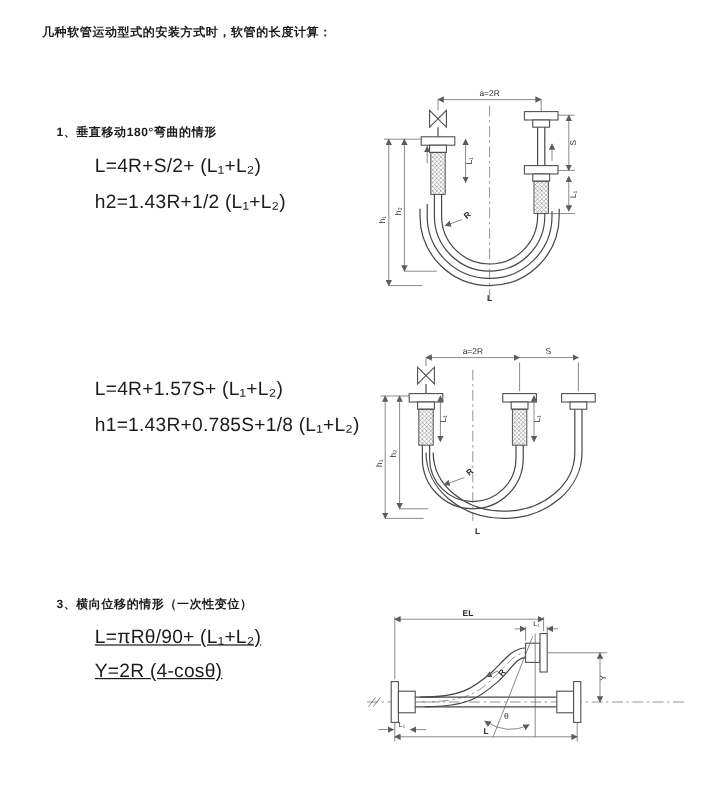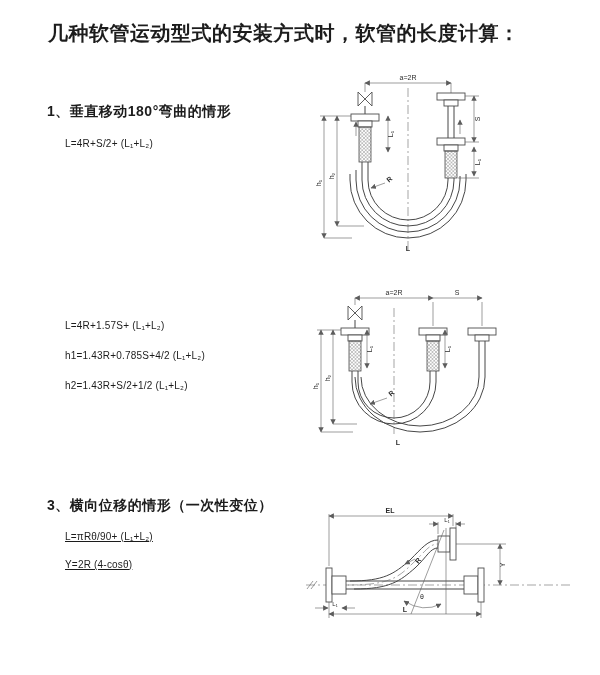--- a/index.html
+++ b/index.html
@@ -2,28 +2,28 @@
 <html><head>
 <meta charset="utf-8">
 <style>
   html,body{margin:0;padding:0;}
   body{
     width:600px;height:675px;position:relative;background:#ffffff;
     font-family:"Liberation Sans","DejaVu Sans",sans-serif;color:#1c1c1c;
     overflow:hidden;
   }
   .page-title{
-    position:absolute;left:35px;top:20px;font-size:20px;font-weight:bold;
-    letter-spacing:0.5px;white-space:nowrap;margin-left:13px;
+    position:absolute;left:35px;top:20px;font-size:10px;font-weight:bold;
+    letter-spacing:0.5px;white-space:nowrap;
   }
   .sec{position:absolute;left:47px;width:265px;}
-  .sec-heading{font-size:14px;font-weight:bold;letter-spacing:0.5px;white-space:nowrap;}
+  .sec-heading{font-size:10px;font-weight:bold;letter-spacing:0.5px;white-space:nowrap;}
   .formulas{margin:7px 0 0 18px;}
-  .formula{height:30px;display:flex;align-items:center;font-size:10px;
-    letter-spacing:0.2px;white-space:nowrap;}
+  .formula{height:30px;display:flex;align-items:center;font-size:16px;
+    letter-spacing:0.2px;white-space:nowrap;margin-left:14px;}
   .sec3 .formula{height:28px;text-decoration:underline;}
   .diag{position:absolute;overflow:visible;}
   .diag text{font-family:"Liberation Sans","DejaVu Sans",sans-serif;fill:#2a2a2a;font-size:7px;}
   .hose{stroke:#474747;stroke-width:1;fill:none;}
   .part{fill:#ffffff;stroke:#4d4d4d;stroke-width:0.9;}
   .dim{stroke:#5c5c5c;stroke-width:0.6;fill:none;}
   .cl{stroke:#6a6a6a;stroke-width:0.6;fill:none;stroke-dasharray:9 3 2 3;}
   .braidrect{fill:url(#braid);stroke:#4d4d4d;stroke-width:0.8;}
   .biglbl{font-size:9px;font-weight:bold;}
   .midlbl{font-size:8.5px;font-weight:bold;}
@@ -31,28 +31,28 @@
 </style>
 </head>
 <body>
 
 <div class="page-title">几种软管运动型式的安装方式时，软管的长度计算：</div>
 
 <div class="sec" style="top:103px;">
   <div class="sec-heading">1、垂直移动180°弯曲的情形</div>
   <div class="formulas">
     <div class="formula">L=4R+S/2+ (L₁+L₂)</div>
+    <div class="formula">h2=1.43R+1/2 (L₁+L₂)</div>
   </div>
 </div>
 
 <div class="sec" style="top:303px;">
   <div class="formulas">
     <div class="formula">L=4R+1.57S+ (L₁+L₂)</div>
-    <div class="formula">h1=1.43R+0.785S+4/2 (L₁+L₂)</div>
-    <div class="formula">h2=1.43R+S/2+1/2 (L₁+L₂)</div>
+    <div class="formula">h1=1.43R+0.785S+1/8 (L₁+L₂)</div>
   </div>
 </div>
 
 <div class="sec sec3" style="top:497px;">
   <div class="sec-heading">3、横向位移的情形（一次性变位）</div>
   <div class="formulas">
     <div class="formula">L=πRθ/90+ (L₁+L₂)</div>
     <div class="formula">Y=2R (4-cosθ)</div>
   </div>
 </div>

